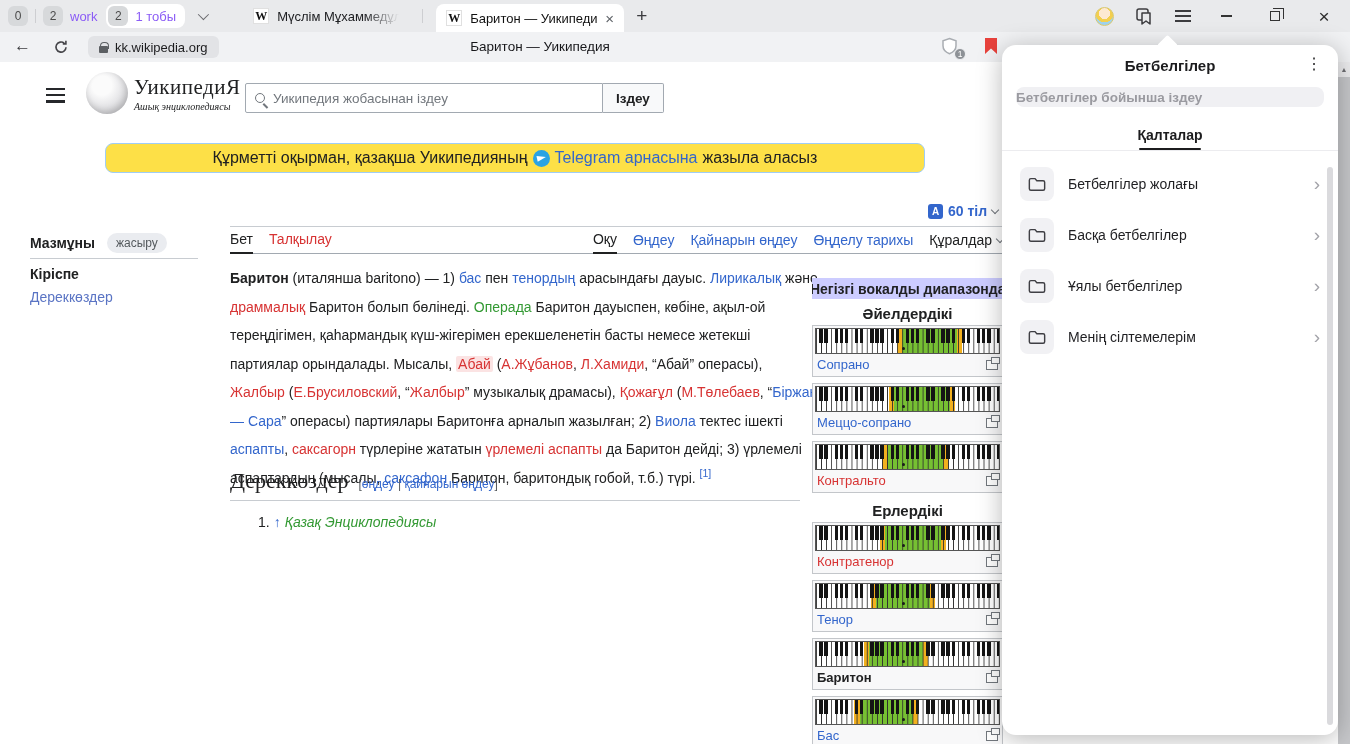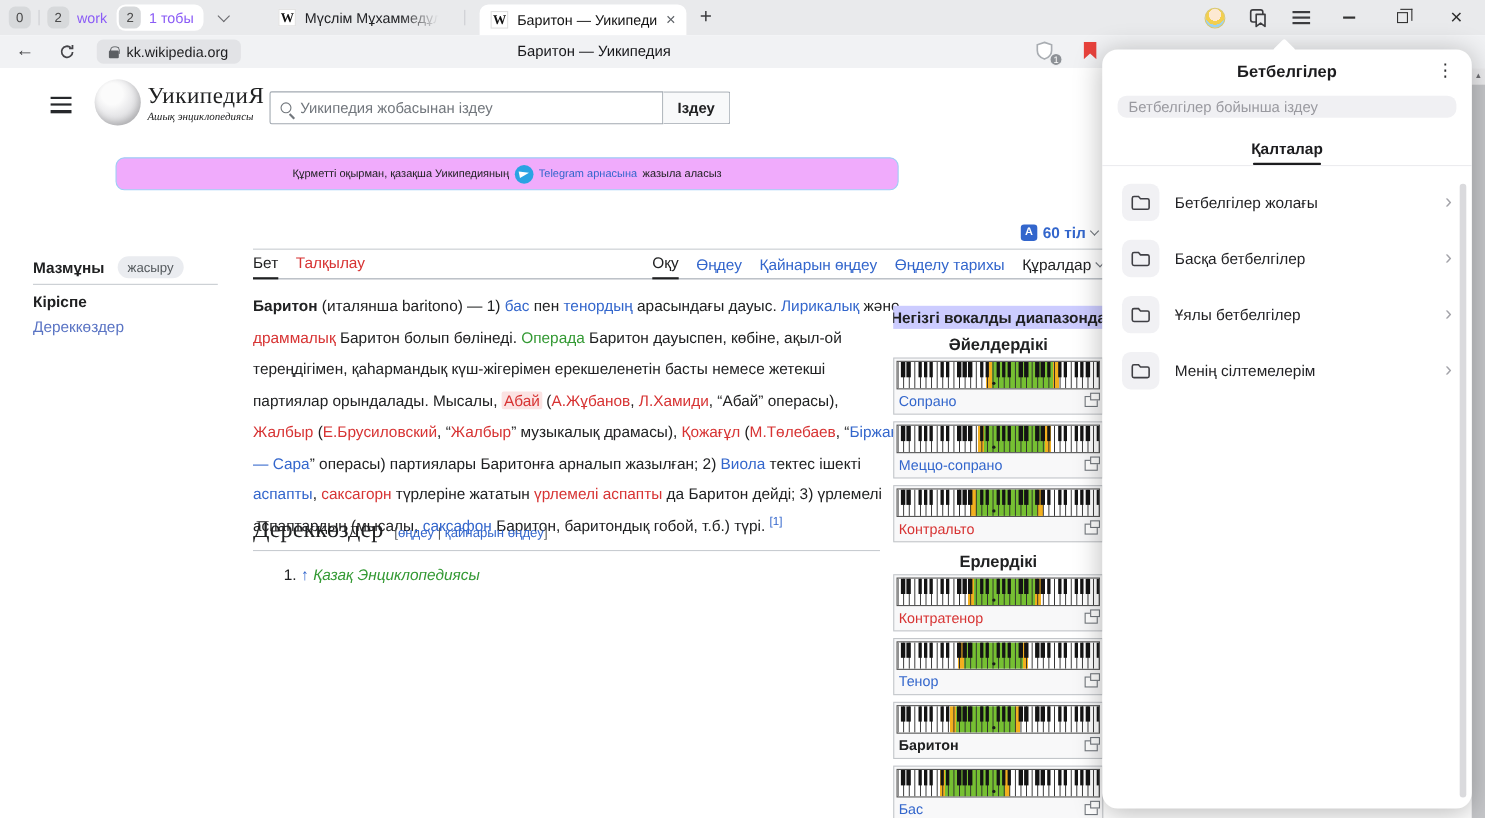--- a/index.html
+++ b/index.html
@@ -60,21 +60,21 @@
   .wordmark .w1 { font-family:"Liberation Serif",serif; font-size:21px; color:#202122; letter-spacing:.5px; }
   .wordmark .w2 { font-family:"Liberation Serif",serif; font-style:italic; font-size:10px; color:#202122; margin-top:1px; }
   .searchwrap { position:absolute; left:245px; top:21px; display:flex; }
   .sbox { width:358px; height:30px; border:1px solid #a2a9b1; border-radius:2px 0 0 2px; background:#fff; display:flex; align-items:center; gap:8px; padding:0 9px; }
   .mag { width:10px; height:10px; border:1.7px solid #72777d; border-radius:50%; position:relative; flex:none; }
   .mag::after { content:""; position:absolute; left:8px; top:9px; width:6px; height:1.7px; background:#72777d; transform:rotate(45deg); transform-origin:0 0; }
   .sbox .ph { font-size:13.5px; color:#72777d; }
   .sbtn { height:30px; border:1px solid #a2a9b1; border-left:none; background:#f8f9fa; font-size:13.5px; font-weight:bold; color:#202122; padding:0 13px; border-radius:0 2px 2px 0;text-align:right; }
 
   
-  .banner { position:absolute; left:105px; top:81px; width:712px; height:30px; border:1px solid #9fcdf5; border-radius:8px; background:#f0abfc; display:flex; align-items:center; justify-content:center; gap:5px; font-size:10px; color:#202122; }
+  .banner { position:absolute; left:105px; top:81px; width:820px; height:30px; border:1px solid #9fcdf5; border-radius:8px; background:#fde047; display:flex; align-items:center; justify-content:center; gap:5px; font-size:16px; color:#202122; }
   .tg { width:17px; height:17px; border-radius:50%; background:#2aa3e3; position:relative; flex:none; }
   .tg::after { content:""; position:absolute; left:4px; top:5px; width:0; height:0; border-left:9px solid #fff; border-top:3.5px solid transparent; border-bottom:3.5px solid transparent; transform:rotate(-12deg); }
   .blue { color:#3366cc; }
 
   
   .h1 { position:absolute; left:230px; top:133px; font-family:"Liberation Serif",serif; font-size:27px; color:#202122; }
   .editlinks { font-family:"Liberation Sans",sans-serif; font-size:12px; color:#54595d; margin-left:10px; }
   .editlinks .blue { cursor:pointer; }
   .langsel { position:absolute; left:928px; top:141px; display:flex; align-items:center; gap:5px; }
   .langbox { width:15px; height:15px; border-radius:3px; background:#36c; color:#fff; font-size:10px; font-weight:bold; display:flex; align-items:center; justify-content:center; }
@@ -128,21 +128,21 @@
   .toc-hide { font-size:12px; color:#54595d; background:#eaecf0; border-radius:10px; padding:3px 9px; }
   .toc-rule { position:absolute; left:30px; top:196px; width:168px; height:1px; background:#c8ccd1; }
   .toc-i1 { position:absolute; left:30px; top:204px; font-size:14px; font-weight:bold; color:#202122; }
   .toc-i2 { position:absolute; left:30px; top:227px; font-size:14px; color:#5a74c4; }
 
   
   .panel { position:absolute; left:1002px; top:45px; width:336px; height:690px; background:#fff; border-radius:14px; box-shadow:0 4px 26px rgba(0,0,0,.28); z-index:50; }
   .panel::before { content:""; position:absolute; left:158px; top:-7px; width:15px; height:15px; background:#fff; transform:rotate(45deg); border-radius:2px; }
   .p-title { position:relative; height:40px; display:flex; align-items:center; justify-content:center; font-size:15px; font-weight:bold; color:#1c1c1e; }
   .kebab { position:absolute; right:16px; top:9px; font-size:16px; color:#2e2e30; }
-  .p-search { margin:2px 14px 0; height:20px; background:#f0f0f3; border-radius:8px; display:flex; align-items:center; padding:0 10px; font-size:13.5px; color:#9a9aa0; }
+  .p-search { margin:2px 14px 0; height:20px; background:#f0f0f3; border-radius:8px; display:flex; align-items:center; padding:0 0; font-size:13.5px; color:#9a9aa0;font-weight:bold; }
   .p-tabs { margin-top:12px; height:32px; display:flex; border-bottom:1px solid #ececef; }
   .p-tab { flex:1; display:flex; align-items:center; justify-content:center; font-size:14px; position:relative; }
   .p-tab.on { color:#1c1c1e; font-weight:bold; }
   .p-tab.off { color:#8a8a90; }
   .p-tab.on::after { content:""; position:absolute; left:50%; transform:translateX(-50%); bottom:0; width:62px; height:2.5px; background:#1c1c1e; border-radius:2px; }
   .p-list { padding:7px 0; }
   .p-row { height:51px; display:flex; align-items:center; gap:14px; padding:0 18px; }
   .fld { width:34px; height:34px; border-radius:8px; background:#f1f1f4; display:flex; align-items:center; justify-content:center; flex:none; }
   .p-row .lbl { flex:1; font-size:14px; color:#1f1f22; }
   .p-row .chr { font-size:19px; color:#a3a3a9; line-height:1; }

